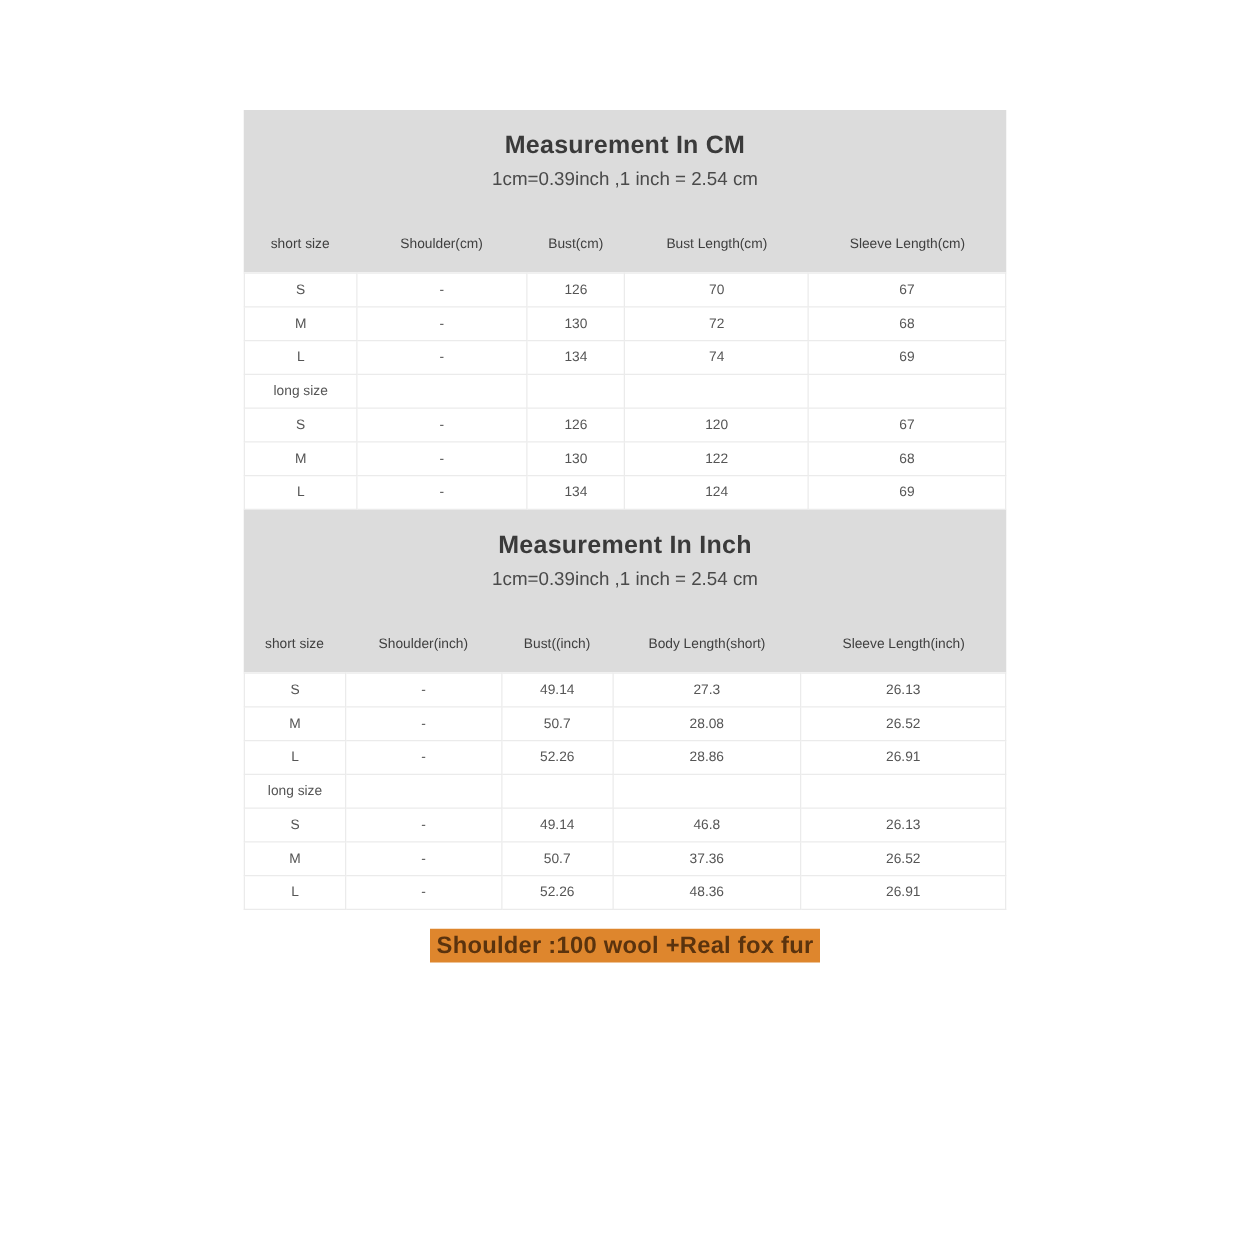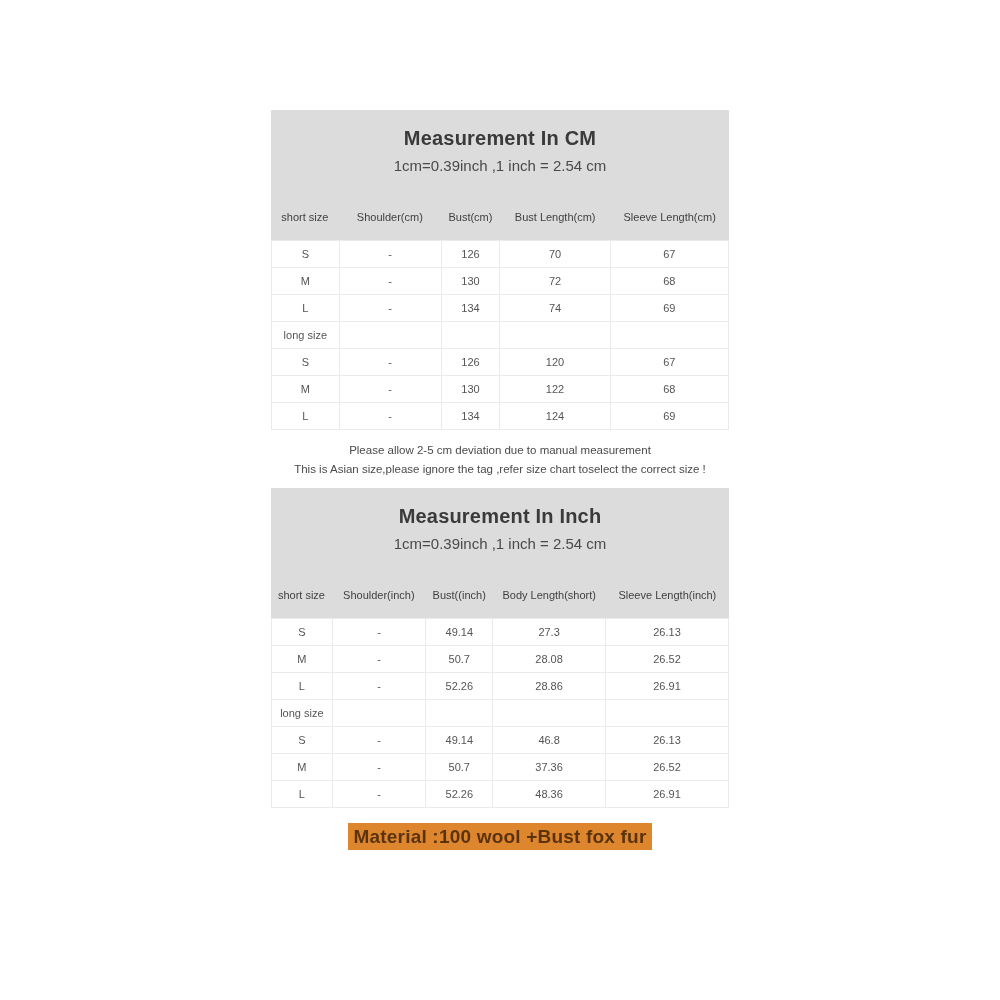--- a/index.html
+++ b/index.html
@@ -3,21 +3,21 @@
 <meta charset="utf-8">
 <style>
   * { margin: 0; padding: 0; box-sizing: border-box; }
   html, body { background: #ffffff; }
   body {
     width: 1000px; height: 1000px;
     font-family: "Liberation Sans", sans-serif;
     color: #3d3d3d;
     overflow: hidden;
   }
-  .sheet { width: 458px; margin: 0 auto; padding-top: 110px; }
+  .sheet { width: 610px; margin: 0 auto; padding-top: 88px; }
 
   
   .panel-head {
     background: #dcdcdc;
     height: 130px;
     text-align: center;
   }
   .panel-title {
     padding-top: 16px;
     font-size: 20px;
@@ -160,24 +160,20 @@
       <tr>
         <td>L</td>
         <td>-</td>
         <td>134</td>
         <td>124</td>
         <td>69</td>
       </tr>
     </tbody>
   </table>
 
-  <div class="notes">
-    <div>Please allow 2-5 cm deviation due to manual measurement</div>
-    <div>This is Asian size,please ignore the tag ,refer size chart toselect the correct size !</div>
-  </div>
 
   <div class="panel-head">
     <div class="panel-title">Measurement In Inch</div>
     <div class="panel-subtitle">1cm=0.39inch ,1 inch = 2.54 cm</div>
     <div class="col-row inch-cols">
       <span>short size</span>
       <span>Shoulder(inch)</span>
       <span>Bust((inch)</span>
       <span>Body Length(short)</span>
       <span>Sleeve Length(inch)</span>
@@ -239,16 +235,16 @@
         <td>L</td>
         <td>-</td>
         <td>52.26</td>
         <td>48.36</td>
         <td>26.91</td>
       </tr>
     </tbody>
   </table>
 
   <div class="material-wrap">
-    <span class="material">Material :100 wool +Bust fox fur</span>
+    <span class="material">Shoulder :100 wool +Real fox fur</span>
   </div>
 
 </div>
 
 </body></html>

